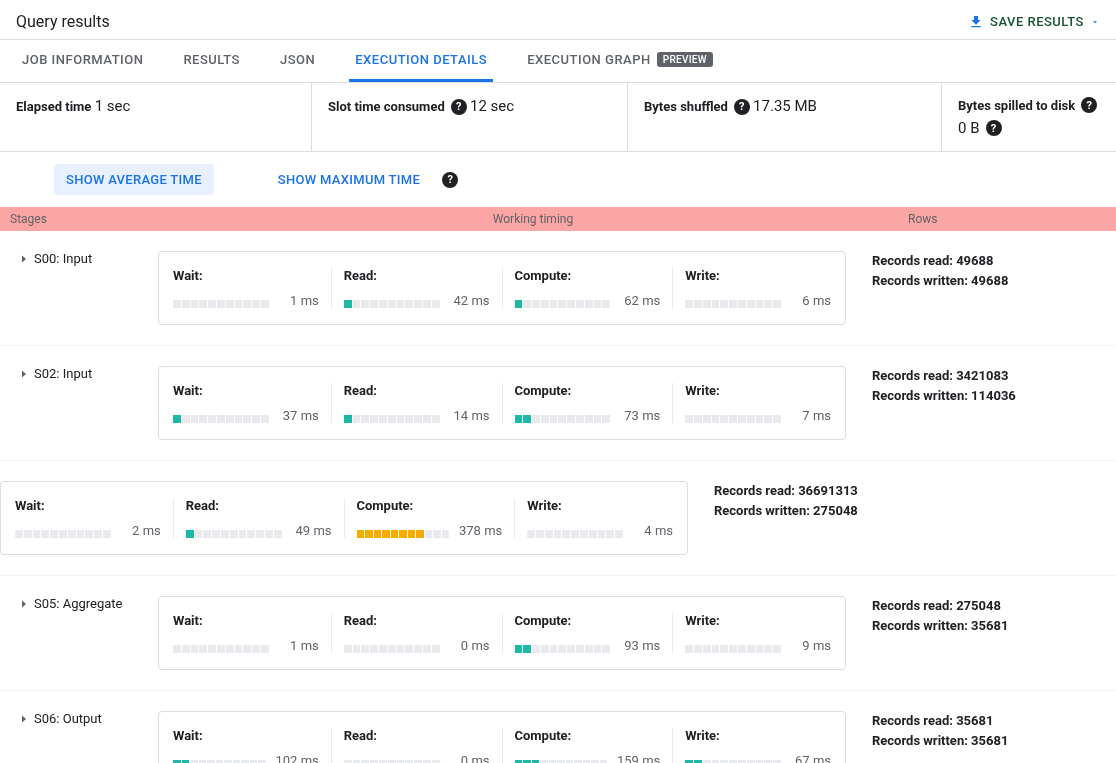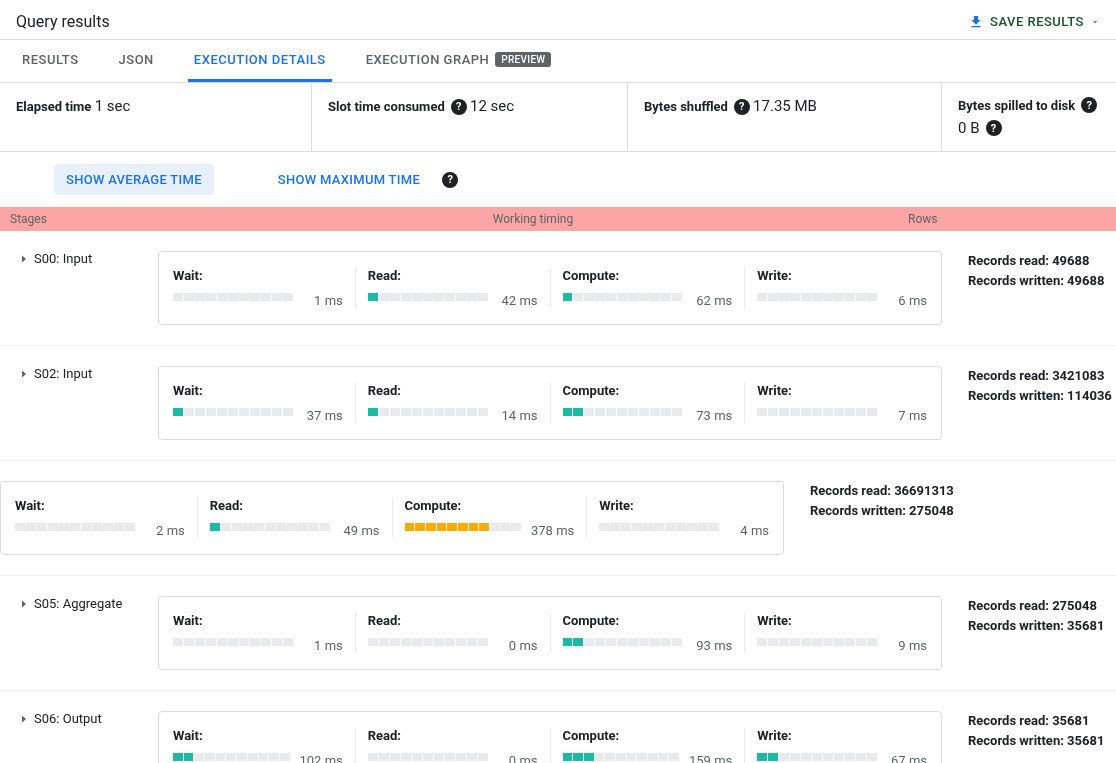--- a/index.html
+++ b/index.html
@@ -130,42 +130,42 @@
     display: flex;
     align-items: flex-start;
     gap: 4px;
     padding-left: 18px;
     font-size: 13px;
     color: #202124;
     padding-top: 0px;
   }
   .stage-label svg { flex-shrink: 0; fill:#5f6368; margin-top:2px;}
   .timing-card {
-    width: 784px;
+    width: 688px;
     border: 1px solid #dadce0;
     border-radius: 4px;
     padding: 16px 14px;
     display: flex;
     gap: 0;
   }
   .timing-col {
     flex: 1;
     border-right: 1px solid #e8eaed;
     padding: 0 12px;
   }
   .timing-col:first-child { padding-left: 0; }
   .timing-col:last-child { border-right: none; padding-right: 0; }
   .timing-col .t-lbl {
     font-weight: 700;
     font-size: 13px;
     margin-bottom: 10px;
   }
   .bar-row {
     display: flex;
-    align-items: flex-start;
+    align-items: flex-end;
     gap: 10px;
   }
   .bar {
     display: flex;
     gap: 1px;
     flex: 1;
   }
   .seg {
     height: 8px;
     flex: 1;
@@ -198,20 +198,23 @@
       </svg>
     <span>SAVE RESULTS</span>
     <svg width="10" height="10" viewBox="0 0 24 24">
         <path d="M7 10l5 5 5-5z"></path>
       </svg>
   </div>
 </div>
 
 <div class="tabs" id="tabs">
     <div class="tab">
+      <span>JOB INFORMATION</span>
+    </div>
+    <div class="tab">
       <span>RESULTS</span>
     </div>
     <div class="tab">
       <span>JSON</span>
     </div>
     <div class="tab active">
       <span>EXECUTION DETAILS</span>
     </div>
     <div class="tab">
       <span>EXECUTION GRAPH</span>

